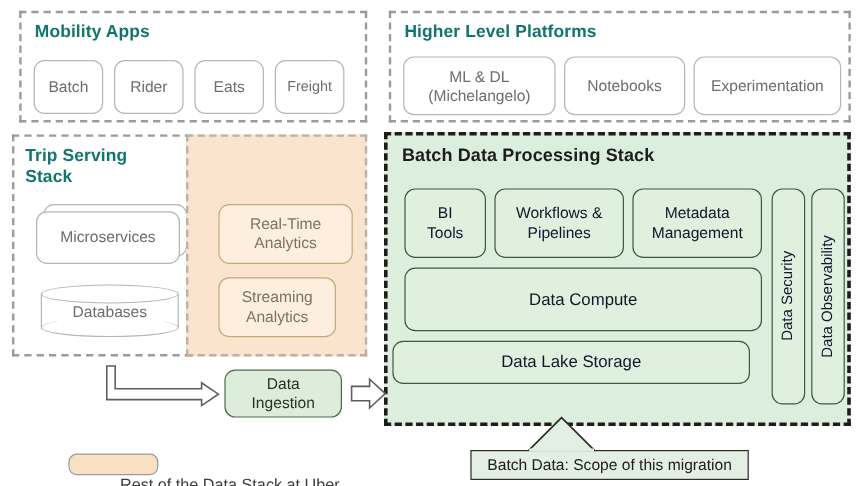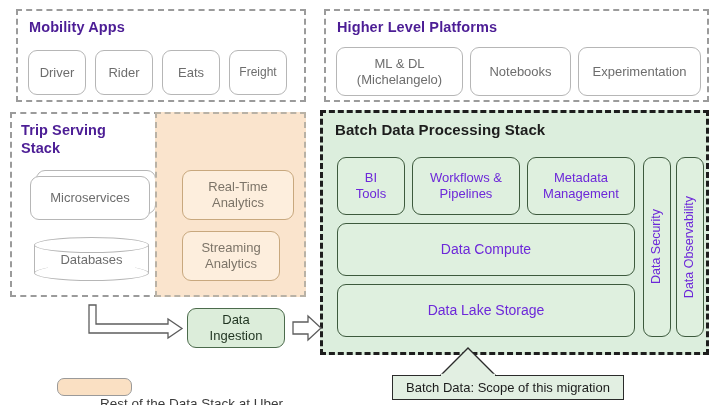--- a/index.html
+++ b/index.html
@@ -19,21 +19,21 @@
     overflow: hidden;
   }
 
   
   .panel {
     position: absolute;
     box-sizing: border-box;
   }
   .panel-title {
     font-weight: bold;
-    color: #4c1d95;
+    color: #0f766e;
     letter-spacing: .1px;
   }
 
   .dash-gray {
     border: 2px dashed #9b9b9b;
     background: #ffffff;
   }
   .dash-gray-peach {
     border: 2px dashed #b9b2a6;
     background: #fae4cd;
@@ -61,21 +61,21 @@
     color: #6d6d6d;
   }
   .node-peach {
     background: #fdeedd;
     border: 1.3px solid #c8a87e;
     color: #7c7468;
   }
   .node-green {
     background: #dff0df;
     border: 1.4px solid #3d5a3d;
-    color: #6d28d9;
+    color: #0f172a;
   }
   .node-green-soft {
     background: #dcedda;
     border: 1.3px solid #4c6b4c;
     color: #1f3320;
   }
 
   .vert-label {
     writing-mode: vertical-rl;
     transform: rotate(180deg);
@@ -160,21 +160,21 @@
     pointer-events: none;
   }
 </style>
 </head>
 <body>
 
 <div id="canvas">
 
   <div class="panel dash-gray" style="left:16px; top:9px; width:290px; height:93px;">
     <div class="panel-title" style="position:absolute; left:11px; top:8px; font-size:14.5px;">Mobility Apps</div>
-    <div class="node node-white" style="left:10px; top:39px; width:58px; height:45px; font-size:13px;">Driver</div>
+    <div class="node node-white" style="left:10px; top:39px; width:58px; height:45px; font-size:13px;">Batch</div>
     <div class="node node-white" style="left:77px; top:39px; width:58px; height:45px; font-size:13px;">Rider</div>
     <div class="node node-white" style="left:144px; top:39px; width:58px; height:45px; font-size:13px;">Eats</div>
     <div class="node node-white" style="left:211px; top:39px; width:58px; height:45px; font-size:12px;">Freight</div>
   </div>
 
   <div class="panel dash-gray" style="left:324px; top:9px; width:385px; height:93px;">
     <div class="panel-title" style="position:absolute; left:11px; top:8px; font-size:14.5px;">Higher Level Platforms</div>
     <div class="node node-white" style="left:10px; top:36px; width:127px; height:49px; font-size:13px;">ML &amp; DL
 (Michelangelo)</div>
     <div class="node node-white" style="left:144px; top:36px; width:101px; height:49px; font-size:13px;">Notebooks</div>
@@ -208,21 +208,21 @@
 
     <div class="node node-green" style="left:14px; top:44px; width:68px; height:58px; font-size:13px;">BI
 Tools</div>
     <div class="node node-green" style="left:89px; top:44px; width:108px; height:58px; font-size:13px;">Workflows &amp;
 Pipelines</div>
     <div class="node node-green" style="left:204px; top:44px; width:108px; height:58px; font-size:13px;">Metadata
 Management</div>
 
     <div class="node node-green" style="left:14px; top:110px; width:298px; height:53px; font-size:14px;">Data Compute</div>
 
-    <div class="node node-green" style="left:14px; top:171px; width:298px; height:53px; font-size:14px;">Data Lake Storage</div>
+    <div class="node node-green" style="left:4px; top:171px; width:298px; height:36px; font-size:14px;">Data Lake Storage</div>
 
     <div class="node node-green" style="left:320px; top:44px; width:28px; height:180px;">
       <span class="vert-label" style="font-size:12.5px;">Data Security</span>
     </div>
     <div class="node node-green" style="left:353px; top:44px; width:28px; height:180px;">
       <span class="vert-label" style="font-size:12.5px;">Data Observability</span>
     </div>
   </div>
 
   <div class="node node-green-soft" style="left:187px; top:308px; width:98px; height:40px; font-size:13px;">Data

